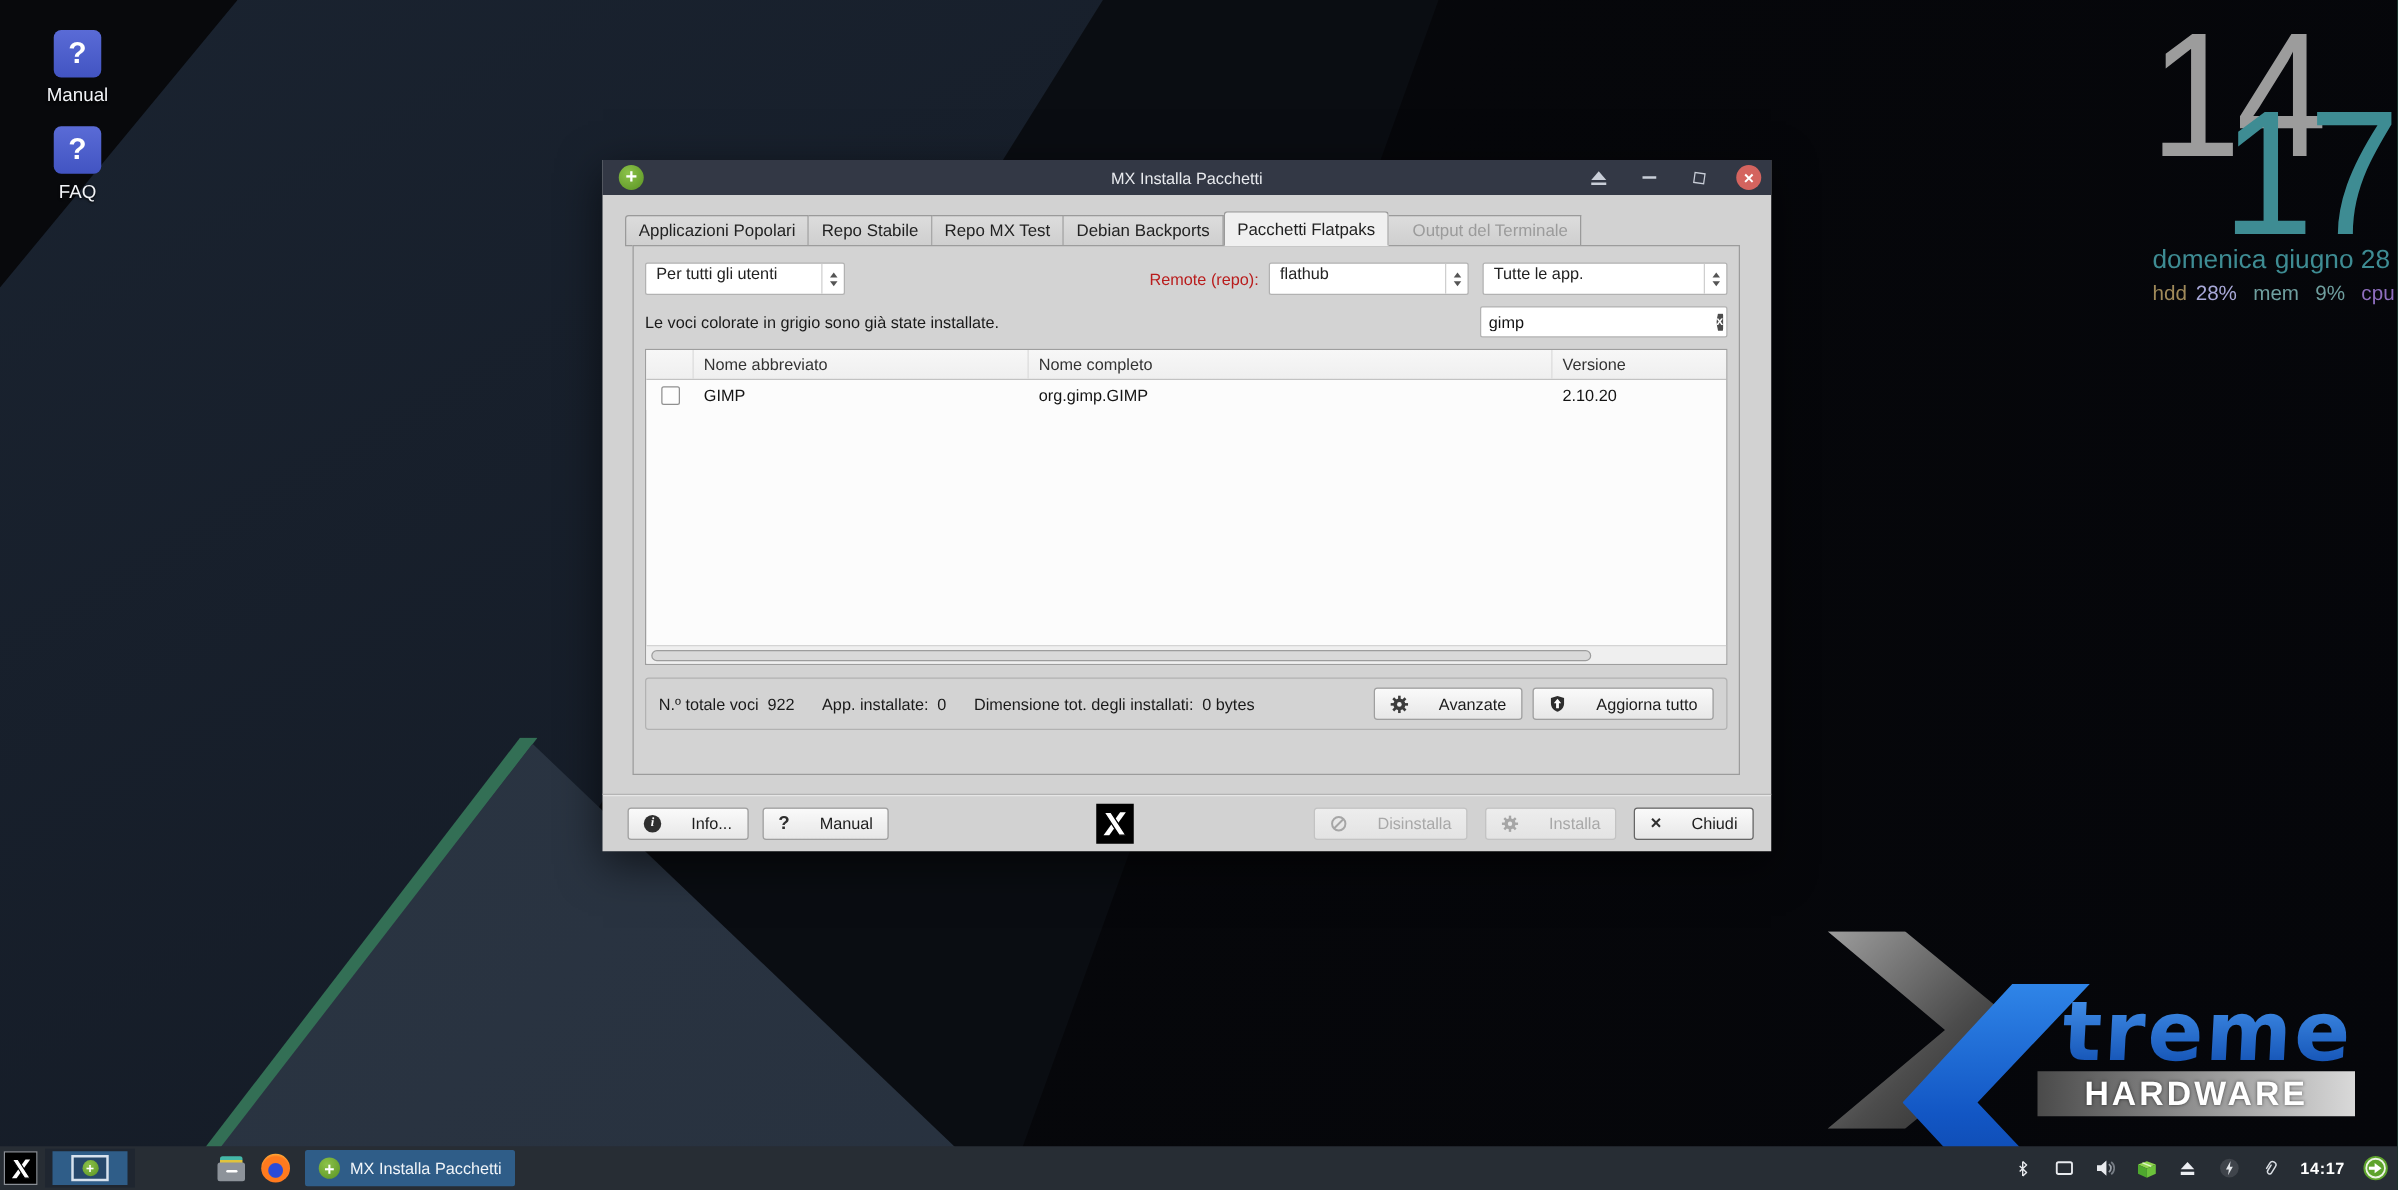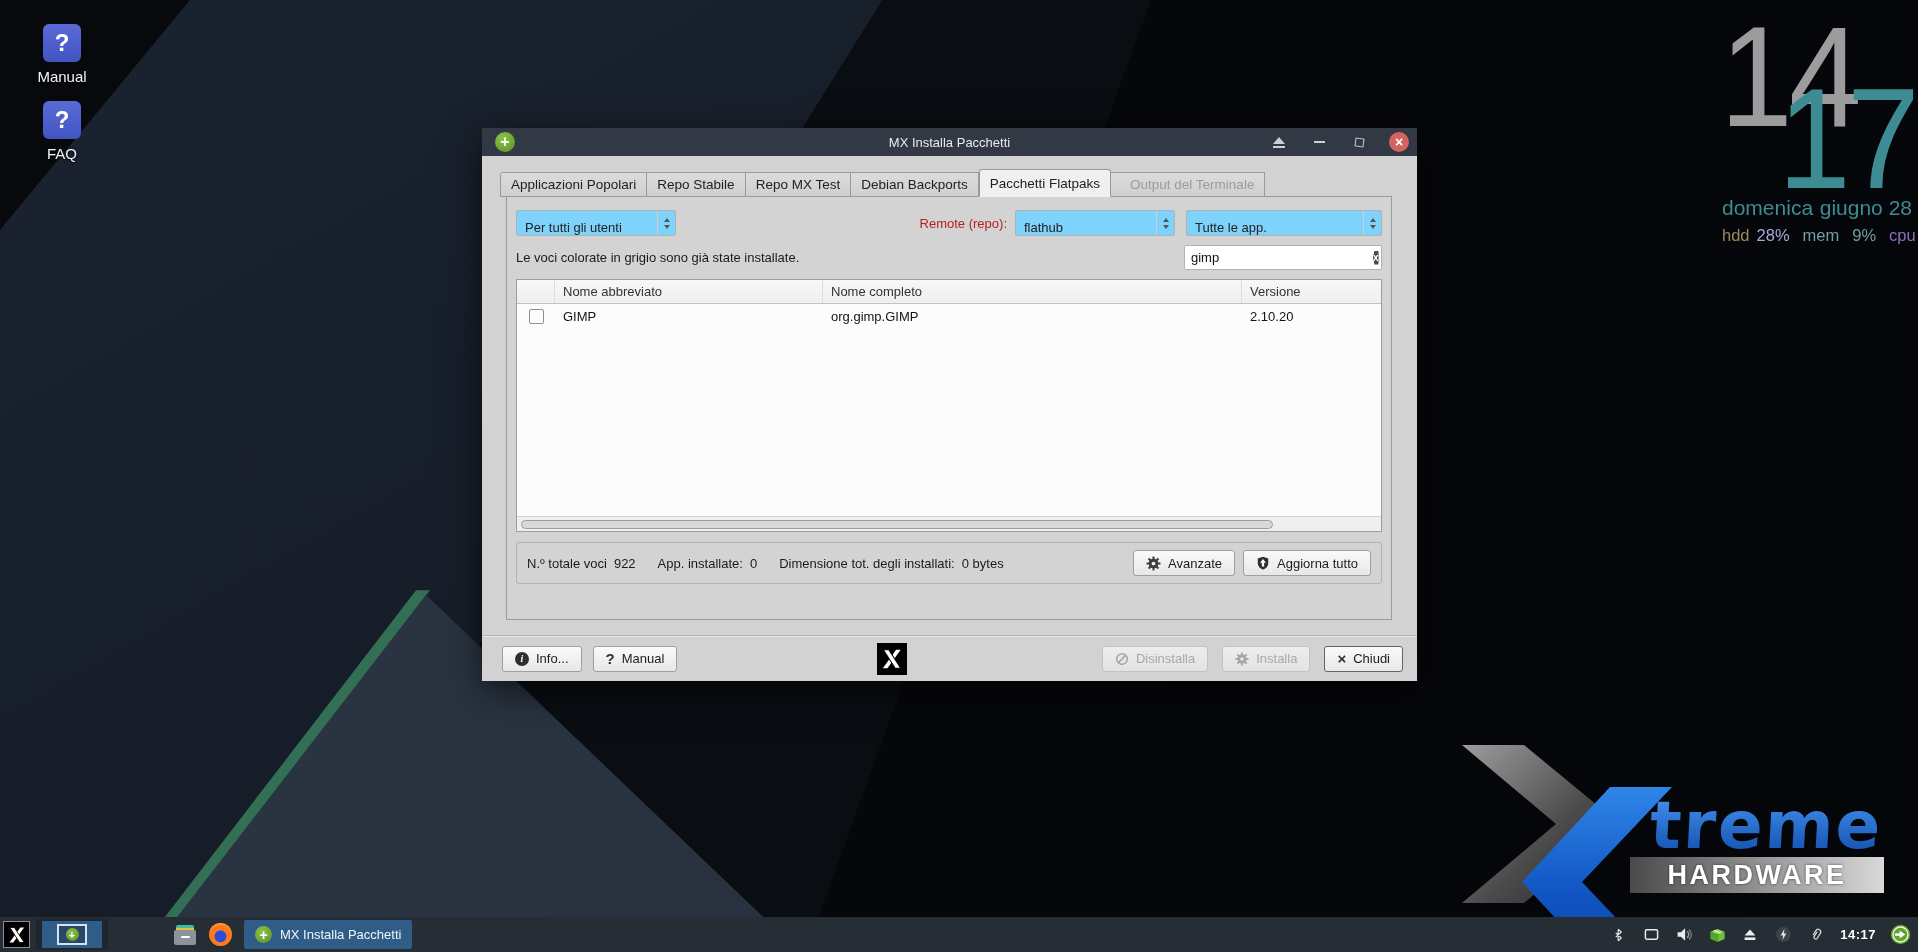--- a/index.html
+++ b/index.html
@@ -84,22 +84,22 @@
     font-size:13.5px; color:#222; white-space:nowrap; }
   .tab:first-child { border-left:1px solid #9a9a9a; border-top-left-radius:3px; }
   .tab.active { height:28px; background:#f0f0f0; border-left:1px solid #9a9a9a;
     border-top-left-radius:3px; border-top-right-radius:3px; border-bottom:1px solid #f0f0f0; z-index:3; }
   .tab.disabled { color:#9b9b9b;padding-left:19px; }
 
   
   .pane { position:absolute; left:24px; top:68px; width:886px; height:424px;
     border:1px solid #9c9c9c; background:#d3d3d3; padding:8px 9px; z-index:2; }
   .row1 { margin-top:5px; display:flex; align-items:center; }
-  .combo { height:26px; background:#7dd3fc; border:1px solid #b2b2b2; border-radius:2px;
-    display:flex; align-items:flex-end; padding:0 0 0 8px; color:#222; }
+  .combo { height:26px; background:#ffffff; border:1px solid #b2b2b2; border-radius:2px;
+    display:flex; align-items:flex-start; padding:0 0 0 8px; color:#222; }
   .combo .val { flex:1; }
   .combo .spin { margin-left:8px; align-self:stretch; width:18px; border-left:1px solid #cfcfcf;
     display:flex; flex-direction:column; align-items:center; justify-content:center; gap:3px; }
   .tri-up { width:0; height:0; border-left:3.5px solid transparent; border-right:3.5px solid transparent; border-bottom:4.5px solid #555; }
   .tri-dn { width:0; height:0; border-left:3.5px solid transparent; border-right:3.5px solid transparent; border-top:4.5px solid #555; }
   .combo-user { width:160px; }
   .combo-remote { width:160px; margin-left:8px; }
   .combo-filter { width:196px; margin-left:11px; }
   .lbl-remote { margin-left:auto; color:#b91c1c;padding-left:44px; }
   .row2 { margin-top:9px; display:flex; align-items:center; }
@@ -121,21 +121,21 @@
   .cb { appearance:none; -webkit-appearance:none; width:15px; height:15px; border:1px solid #8f8f8f; border-radius:2px; background:#fdfdfd; }
   .hscroll { position:absolute; left:0; right:0; bottom:0; height:15px; background:#efefef; border-top:1px solid #d4d4d4; }
   .hthumb { position:absolute; left:4px; top:2.5px; width:87%; height:9px; background:#d9d9d9; border:1px solid #9d9d9d; border-radius:5px; }
 
   
   .statusbox { margin-top:10px; height:42px; border:1px solid #b2b2b2; border-radius:3px;
     display:flex; align-items:center; padding:0 10px; }
   .stat-item { display:flex; gap:7px; color:#1a1a1a; white-space:nowrap; }
   .gap22 { margin-left:22px; }
   .statusbox .spacer { flex:1; }
-  .btn { display:inline-flex; align-items:center; gap:7px; height:26px; padding:0 12px;
+  .btn { display:inline-flex; align-items:center; gap:24px; height:26px; padding:0 12px;
     background:linear-gradient(#fafafa,#e7e7e7); border:1px solid #9f9f9f; border-radius:3px;
     font-size:13px; color:#1c1c1c; white-space:nowrap; }
   .btn.disabled { color:#a8a8a8; border-color:#c3c3c3; background:linear-gradient(#ededed,#e3e3e3); }
   .btn .ic { display:flex; align-items:center; }
   .btn-upd { margin-left:8px; }
 
   
   .footer { position:absolute; left:0; right:0; bottom:0; height:46px; border-top:1px solid #b4b4b4;
     box-shadow:inset 0 1px 0 #e6e6e6; display:flex; align-items:center; padding:0 14px; }
   .f-left { display:flex; gap:11px; margin-left:6px; }

